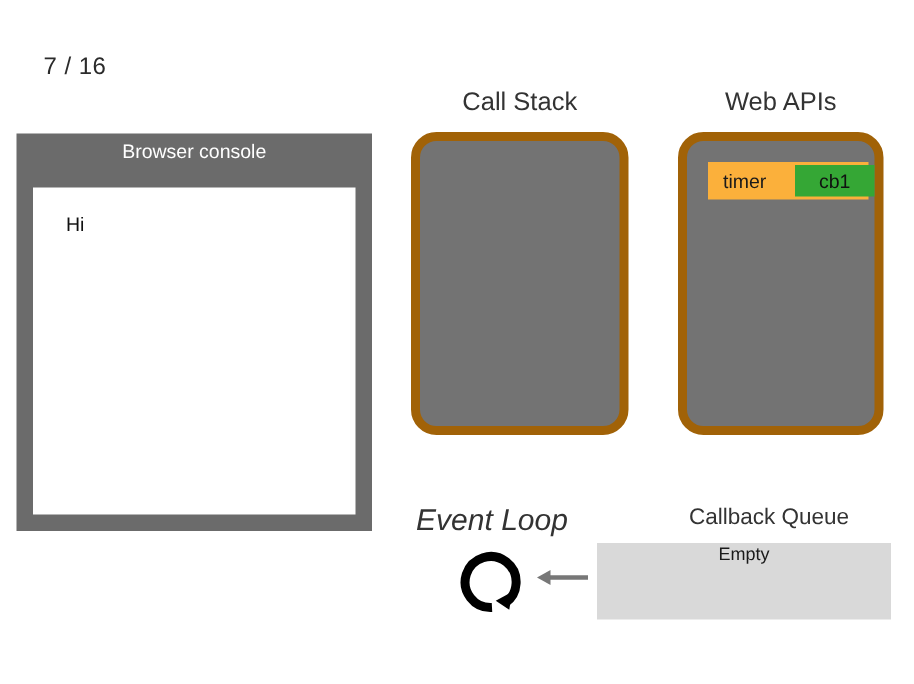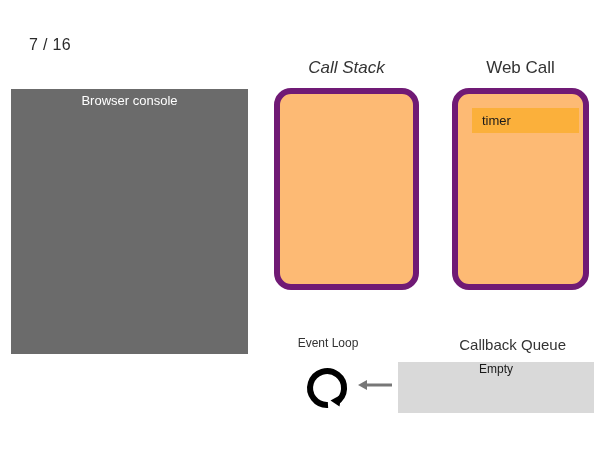--- a/index.html
+++ b/index.html
@@ -66,28 +66,28 @@
   }
 
   
   .panel-title {
     position: absolute;
     font-size: 17px;
     color: #333333;
     text-align: center;
     white-space: nowrap;
   }
-  #call-stack-title { left: 274px; top: 58px; width: 145px; font-style: italic; }
+  #call-stack-title { left: 274px; top: 58px; width: 145px; }
   #web-apis-title   { left: 452px; top: 58px; width: 137px; }
 
   
   .rounded-box {
     position: absolute;
-    background: #fdba74;
-    border: 6px solid #701a75;
+    background: #737373;
+    border: 6px solid #a16207;
     border-radius: 17px;
     box-sizing: border-box;
   }
   #call-stack-box { left: 274px; top: 88px; width: 145px; height: 202px; }
   #web-apis-box   { left: 452px; top: 88px; width: 137px; height: 202px; }
 
   
   #web-api-task {
     position: absolute;
     left: 14px;
@@ -119,23 +119,24 @@
     white-space: nowrap;
   }
 
   
   #event-loop-title {
     position: absolute;
     left: 268px;
     top: 336px;
     width: 120px;
     text-align: center;
-    font-size: 12px;
-    color: #333333;
-    white-space: nowrap;
+    font-size: 20px;
+    color: #333333;
+    white-space: nowrap;
+    font-style: italic;
   }
   #callback-queue-title {
     position: absolute;
     left: 426px;
     top: 336px;
     width: 140px;
     text-align: right;
     font-size: 15px;
     color: #333333;
     white-space: nowrap;
@@ -176,29 +177,33 @@
     white-space: nowrap;
   }
 </style>
 </head>
 <body>
 
 <div id="slide-counter">7 / 16</div>
 
 <div id="browser-console">
   <div id="browser-console-title">Browser console</div>
+  <div id="browser-console-output">
+    <div class="console-line">Hi</div>
+  </div>
 </div>
 
 <div id="call-stack-title" class="panel-title">Call Stack</div>
 <div id="call-stack-box" class="rounded-box"></div>
 
-<div id="web-apis-title" class="panel-title">Web Call</div>
+<div id="web-apis-title" class="panel-title">Web APIs</div>
 <div id="web-apis-box" class="rounded-box">
   <div id="web-api-task">
     <span id="web-api-task-label">timer</span>
+    <span id="web-api-callback-chip">cb1</span>
   </div>
 </div>
 
 <div id="event-loop-title">Event Loop</div>
 <svg id="event-loop-icon" viewBox="0 0 50 48">
   <path d="M 33 40.5 A 17 17 0 1 0 25 43" fill="none" stroke="#000000" stroke-width="6" stroke-linecap="butt"></path>
   <polygon points="36.5,44.5 27.5,38.5 38.5,32.5" fill="#000000"></polygon>
 </svg>
 
 <svg id="feed-arrow" viewBox="0 0 36 16">

